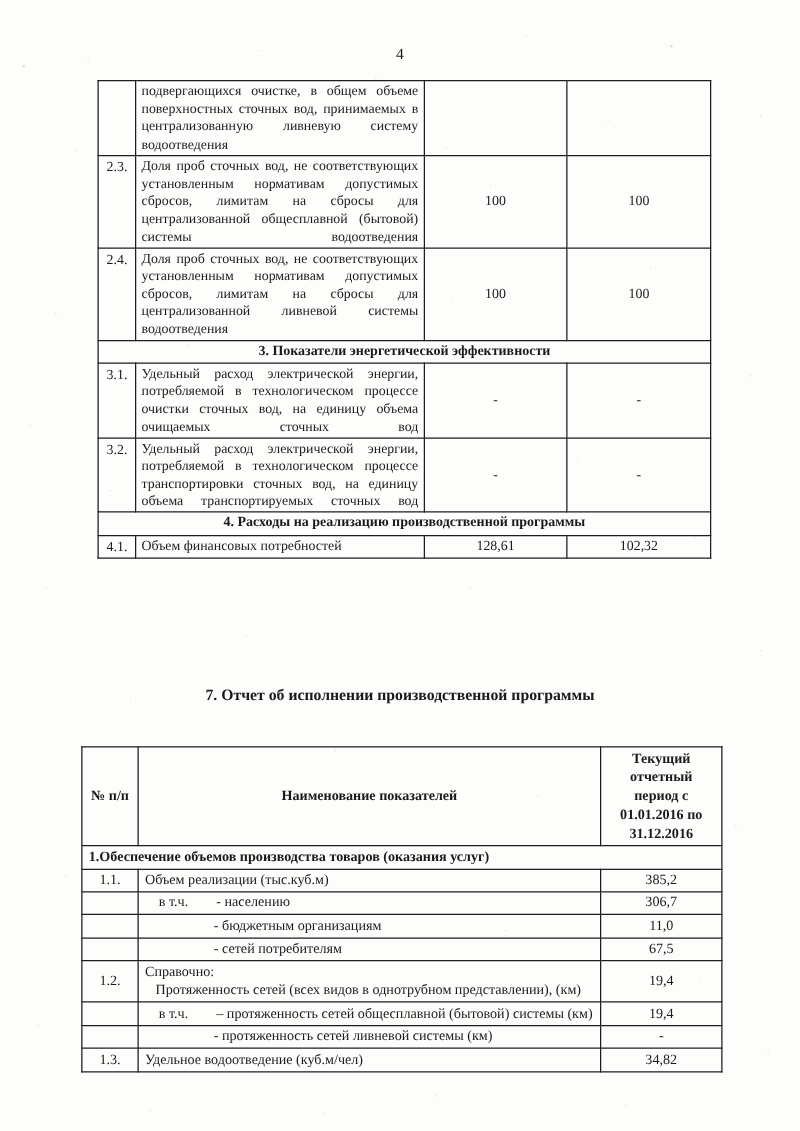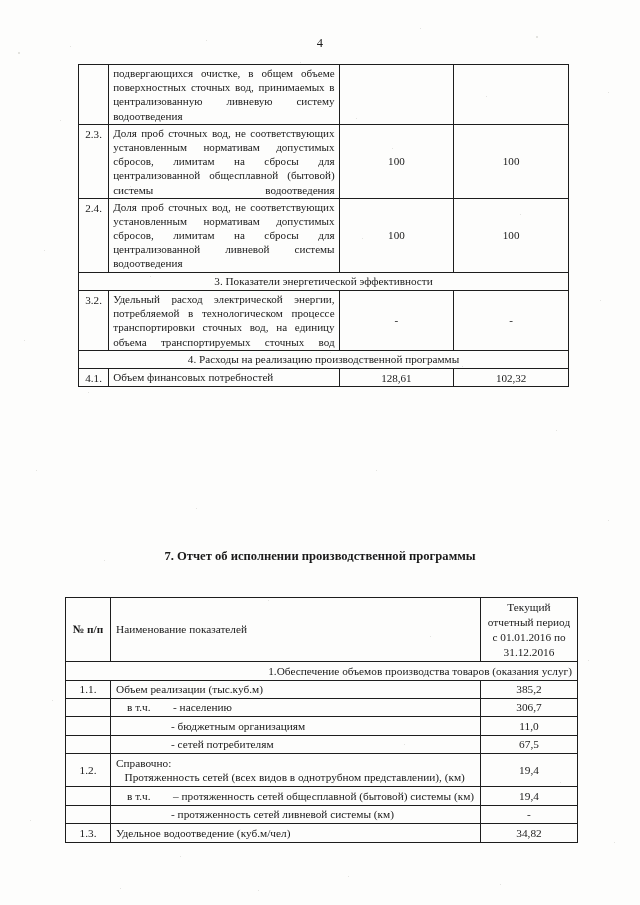--- a/index.html
+++ b/index.html
@@ -61,21 +61,21 @@
     width: 491px;
   }
   #table-one td { height: auto; }
   .c-num      { width: 30px;  text-align: center; vertical-align: top; padding-top: 2px; }
   .c-name     { width: 229px; text-align: justify; text-align-last: justify; hyphens: none; }
   .c-v1       { width: 114px; text-align: center; vertical-align: middle; }
   .c-v2       { width: 114px; text-align: center; vertical-align: middle; }
   .c-name.plain { text-align: right; text-align-last: left; }
   .section-row td {
     text-align: center;
-    font-weight: normal;
+    font-weight: bold;
     font-size: 11.2px;
     padding: 1px 2px 2px;
     vertical-align: middle;
   }
 
   
   .heading-7 {
     position: absolute;
     left: 0;
     top: 548px;
@@ -89,28 +89,28 @@
   
   #table-two {
     position: absolute;
     left: 65px;
     top: 597px;
     width: 512px;
     font-size: 11.3px;
   }
   #table-two td { padding: 1.5px 5px; vertical-align: middle; }
   .h-num   { width: 45px;  text-align: center; font-weight: bold; vertical-align: middle; }
-  .h-name  { width: 370px; text-align: left; font-weight: normal; vertical-align: middle; }
-  .h-per   { width: 97px;  text-align: center; font-weight: normal; vertical-align: middle; line-height: 1.33; }
+  .h-name  { width: 370px; text-align: center; font-weight: bold; vertical-align: middle; }
+  .h-per   { width: 97px;  text-align: center; font-weight: bold; vertical-align: middle; line-height: 1.33; }
   .t2-num  { text-align: center; vertical-align: middle; }
   .t2-name { text-align: left; }
   .t2-val  { text-align: center; vertical-align: middle; }
   .t2-section td {
-    text-align: right;
-    font-weight: normal;
+    text-align: left;
+    font-weight: bold;
     padding: 1px 2px;
   }
   .indent-1 { padding-left: 16px !important; }
   .indent-2 { padding-left: 60px !important; margin-top: 30px; }
   .sub-lead { display: inline-block; min-width: 46px; }
 </style>
 </head>
 <body>
 
 <div class="page">
@@ -138,20 +138,26 @@
           <td class="c-v2">100</td>
         </tr>
         <tr>
           <td class="c-num">2.4.</td>
           <td class="c-name">Доля проб сточных вод, не соответствующих установленным нормативам допустимых сбросов, лимитам на сбросы для централизованной ливневой системы водоотведения</td>
           <td class="c-v1">100</td>
           <td class="c-v2">100</td>
         </tr>
         <tr class="section-row">
           <td colspan="4">3. Показатели энергетической эффективности</td>
+        </tr>
+        <tr>
+          <td class="c-num">3.1.</td>
+          <td class="c-name">Удельный расход электрической энергии, потребляемой в технологическом процессе очистки сточных вод, на единицу объема очищаемых сточных вод</td>
+          <td class="c-v1">-</td>
+          <td class="c-v2">-</td>
         </tr>
         <tr>
           <td class="c-num">3.2.</td>
           <td class="c-name">Удельный расход электрической энергии, потребляемой в технологическом процессе транспортировки сточных вод, на единицу объема транспортируемых сточных вод</td>
           <td class="c-v1">-</td>
           <td class="c-v2">-</td>
         </tr>
         <tr class="section-row">
           <td colspan="4">4. Расходы на реализацию производственной программы</td>
         </tr>

